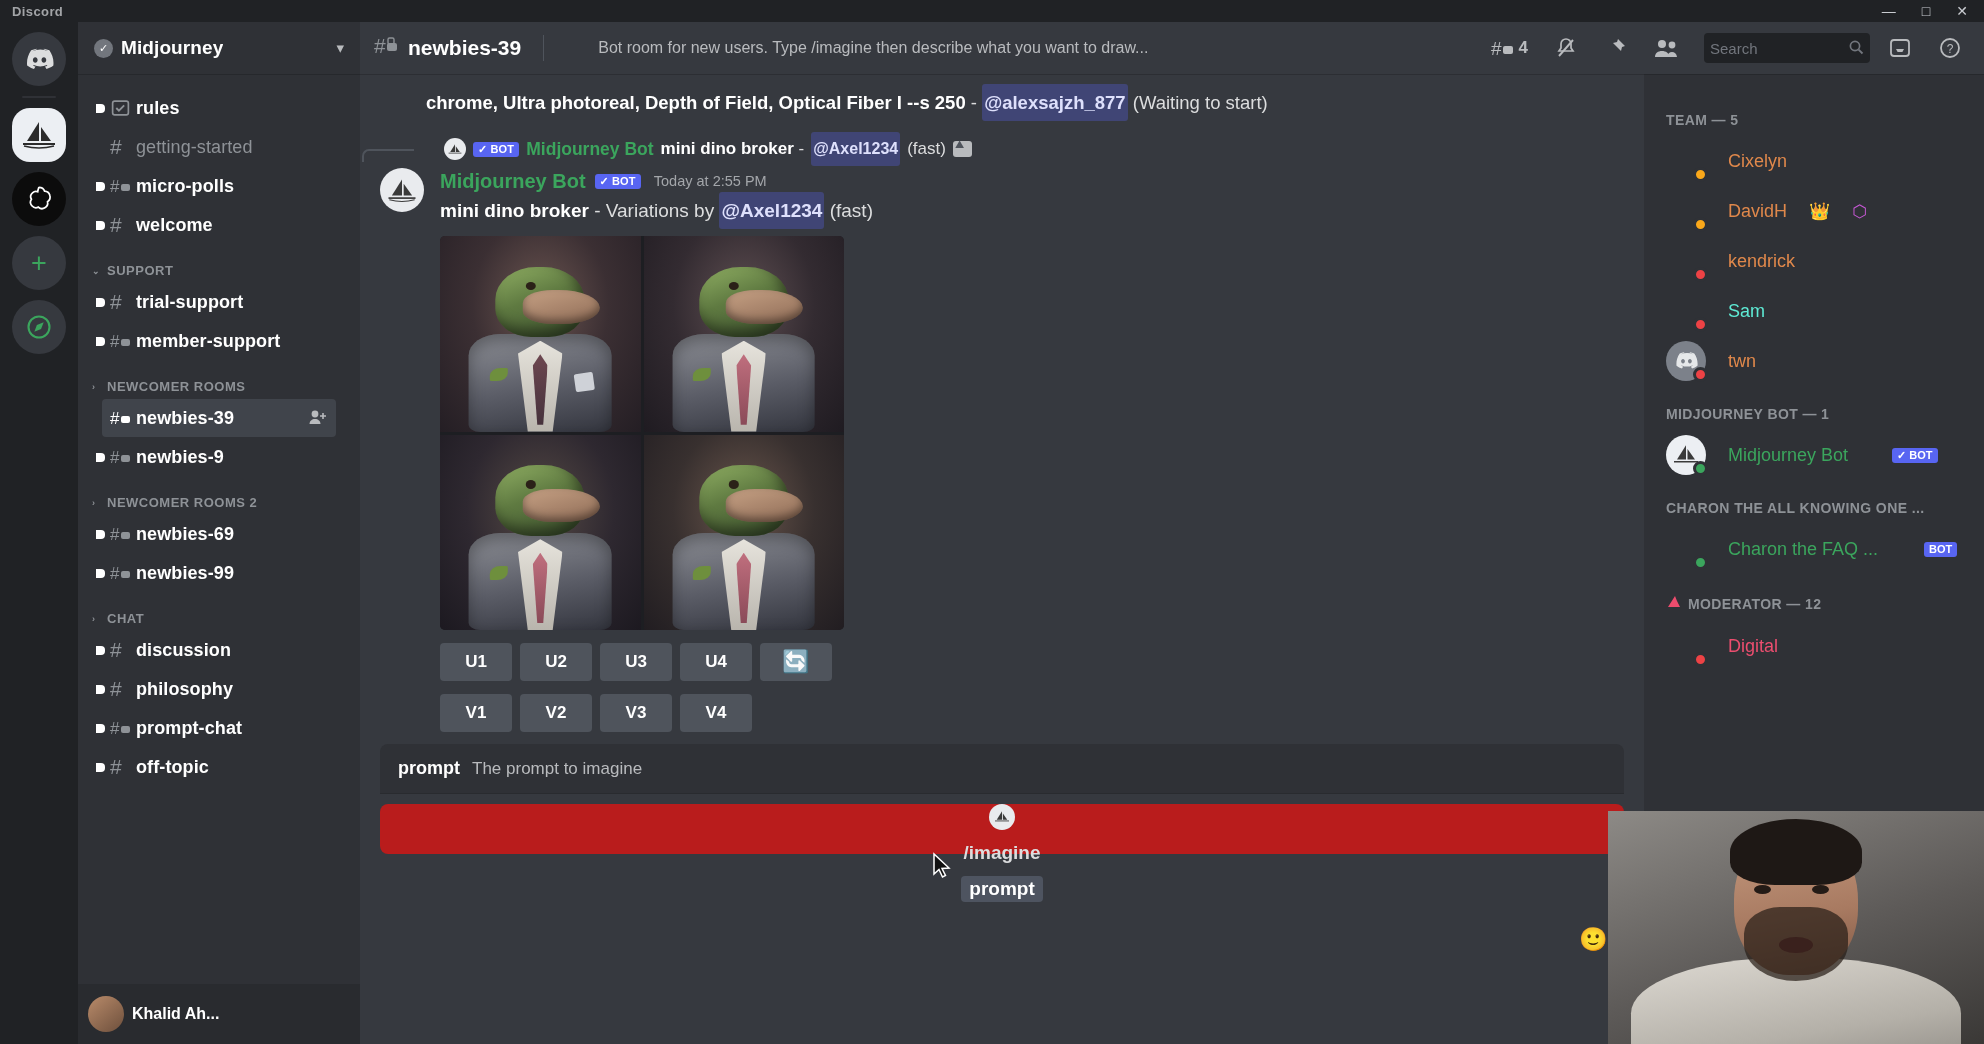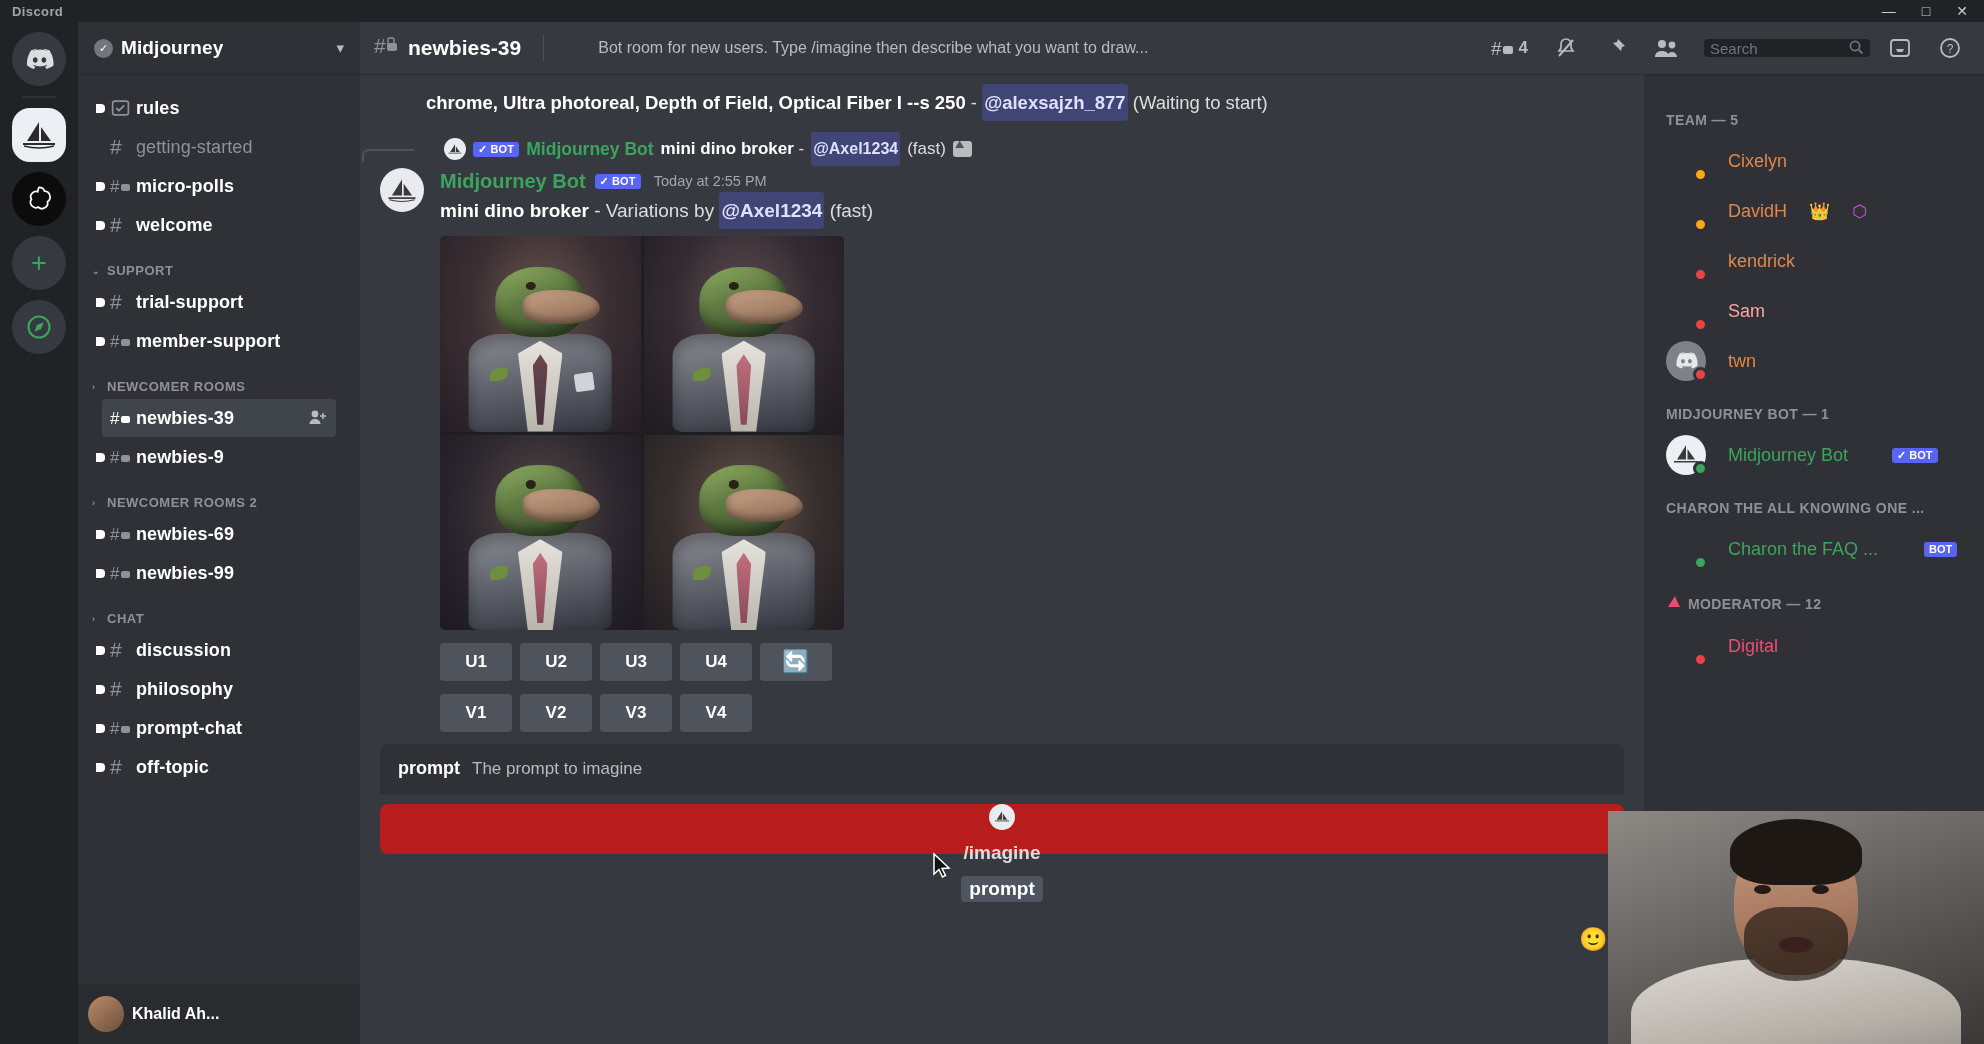--- a/index.html
+++ b/index.html
@@ -116,21 +116,21 @@
   .topbar .chname { color: #fff; font-size: 21px; font-weight: bold; }
   .topbar .vsep { width: 1px; height: 26px; background: #4f545c; margin: 0 12px; }
   .topbar .topic {
     color: #b9bbbe; font-size: 16px; max-width: 560px;
     white-space: nowrap; overflow: hidden; text-overflow: ellipsis; margin-left: 32px;
   }
   .topbar .spacer { flex: 1; }
   .topbar .ticon { color: #b9bbbe; font-size: 22px; display: flex; align-items: center; gap: 4px; cursor: pointer; padding: 0 8px; }
   .topbar .ticon .cnt { font-size: 17px; font-weight: 600; }
   .search {
-    width: 166px; height: 18px; background: #202225; border-radius: 4px;
+    width: 166px; height: 30px; background: #202225; border-radius: 4px;
     display: flex; align-items: center; padding: 0 6px; margin-left: 6px; cursor: text;
   }
   .search .ph { color: #72767d; font-size: 15px; flex: 1; }
   .search .mag { color: #72767d; font-size: 14px; }
 
   .content { flex: 1; display: flex; min-height: 0; }
 
   .msgs { flex: 1; position: relative; overflow: hidden; padding: 0 0 0 0; min-width: 0; }
   .msgs-inner { padding: 8px 20px 0 20px; }
 
@@ -773,21 +773,21 @@
               <span class="inner" style="background:linear-gradient(150deg,#66c98a 0%,#f07aa0 45%,#3b35c9 100%)"></span>
               <span class="status st-dnd"></span>
             </span>
             <span class="mname" style="color:#e0884b">kendrick</span>
           </div>
           <div class="mrow">
             <span class="mav">
               <span class="inner" style="background:radial-gradient(circle at 50% 35%,#9fc4e0,#35507a 65%,#1b2b44)"></span>
               <span class="status st-dnd"></span>
             </span>
-            <span class="mname" style="color:#fca5a5">Sam</span>
+            <span class="mname" style="color:#5eead4">Sam</span>
           </div>
           <div class="mrow">
             <span class="mav">
               <span class="inner" style="background:#7c818a;display:flex;align-items:center;justify-content:center">
                 <svg width="24" height="18" viewBox="0 0 24 18">
                     <path fill="#e6e8ea" d="M20.3 1.6A18 18 0 0 0 15.9.3l-.2.4c1.4.4 2.6 1 3.8 1.7a15.6 15.6 0 0 0-12.9 0C7.7 1.7 9 1.1 10.3.7L10.1.3C8.6.6 7.1 1 5.7 1.6 2.9 5.7 2.1 9.7 2.5 13.7a18 18 0 0 0 5.5 2.8l1.2-1.9c-.7-.2-1.3-.5-1.9-.9l.4-.3a12.9 12.9 0 0 0 10.6 0l.4.3c-.6.4-1.2.7-1.9.9l1.2 1.9c2-.6 3.9-1.5 5.5-2.8.5-4.6-.8-8.6-3.2-12.1zM9 11.5c-1 0-1.9-1-1.9-2.2S8 7.1 9 7.1s1.9 1 1.9 2.2-.8 2.2-1.9 2.2zm6.9 0c-1 0-1.9-1-1.9-2.2s.8-2.2 1.9-2.2 1.9 1 1.9 2.2-.8 2.2-1.9 2.2z"></path>
                   </svg>
               </span>
               <span class="status st-dnd"></span>
             </span>

